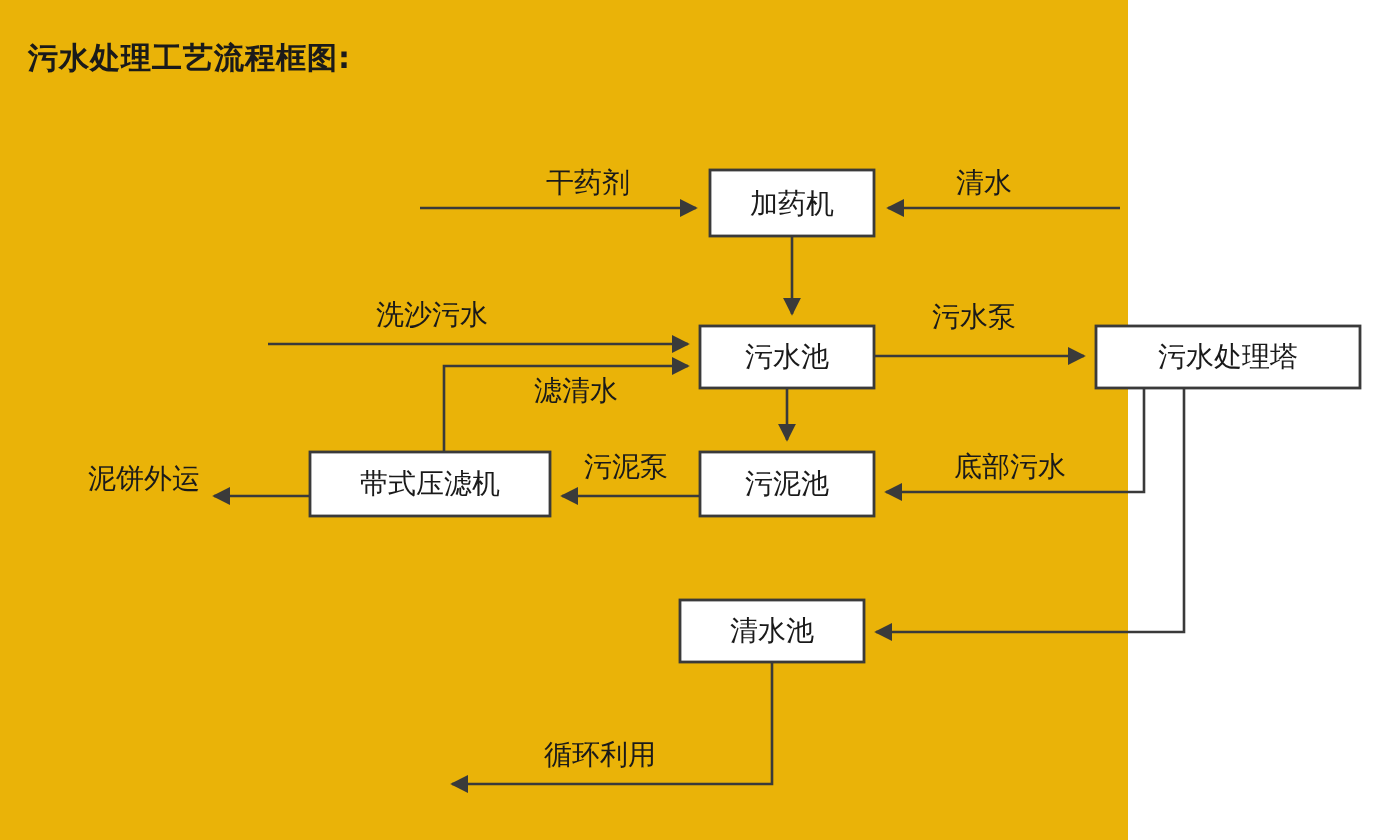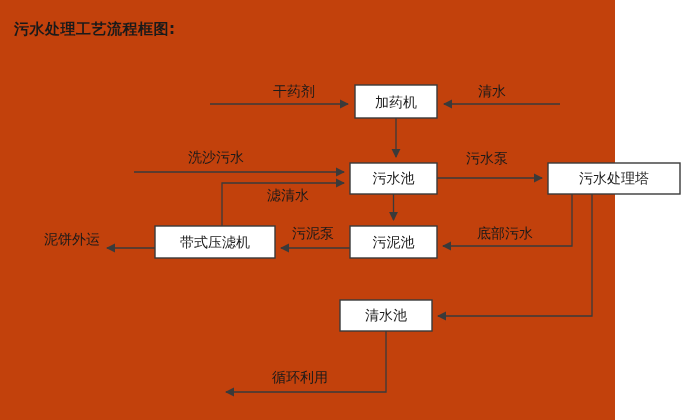--- a/index.html
+++ b/index.html
@@ -8,23 +8,23 @@
     background: #ffffff;
   }
   body {
     width: 700px;
     height: 420px;
     overflow: hidden;
     font-family: "DejaVu Sans", "Liberation Sans", sans-serif;
   }
   #page {
     position: relative;
-    width: 615px;
+    width: 564px;
     height: 420px;
-    background: #c2410c;
+    background: #eab308;
   }
   #title {
     position: absolute;
     left: 14px;
     top: 20px;
     font-size: 15px;
     font-weight: bold;
     color: #1a1a1a;
     letter-spacing: 0.5px;
     white-space: nowrap;

